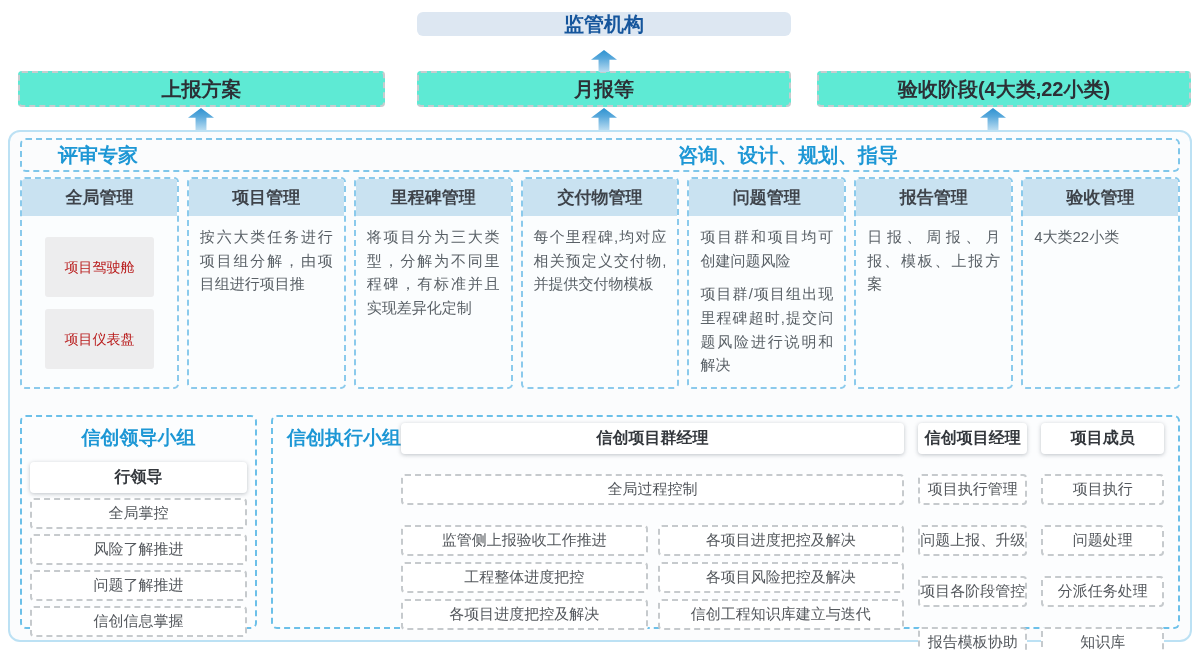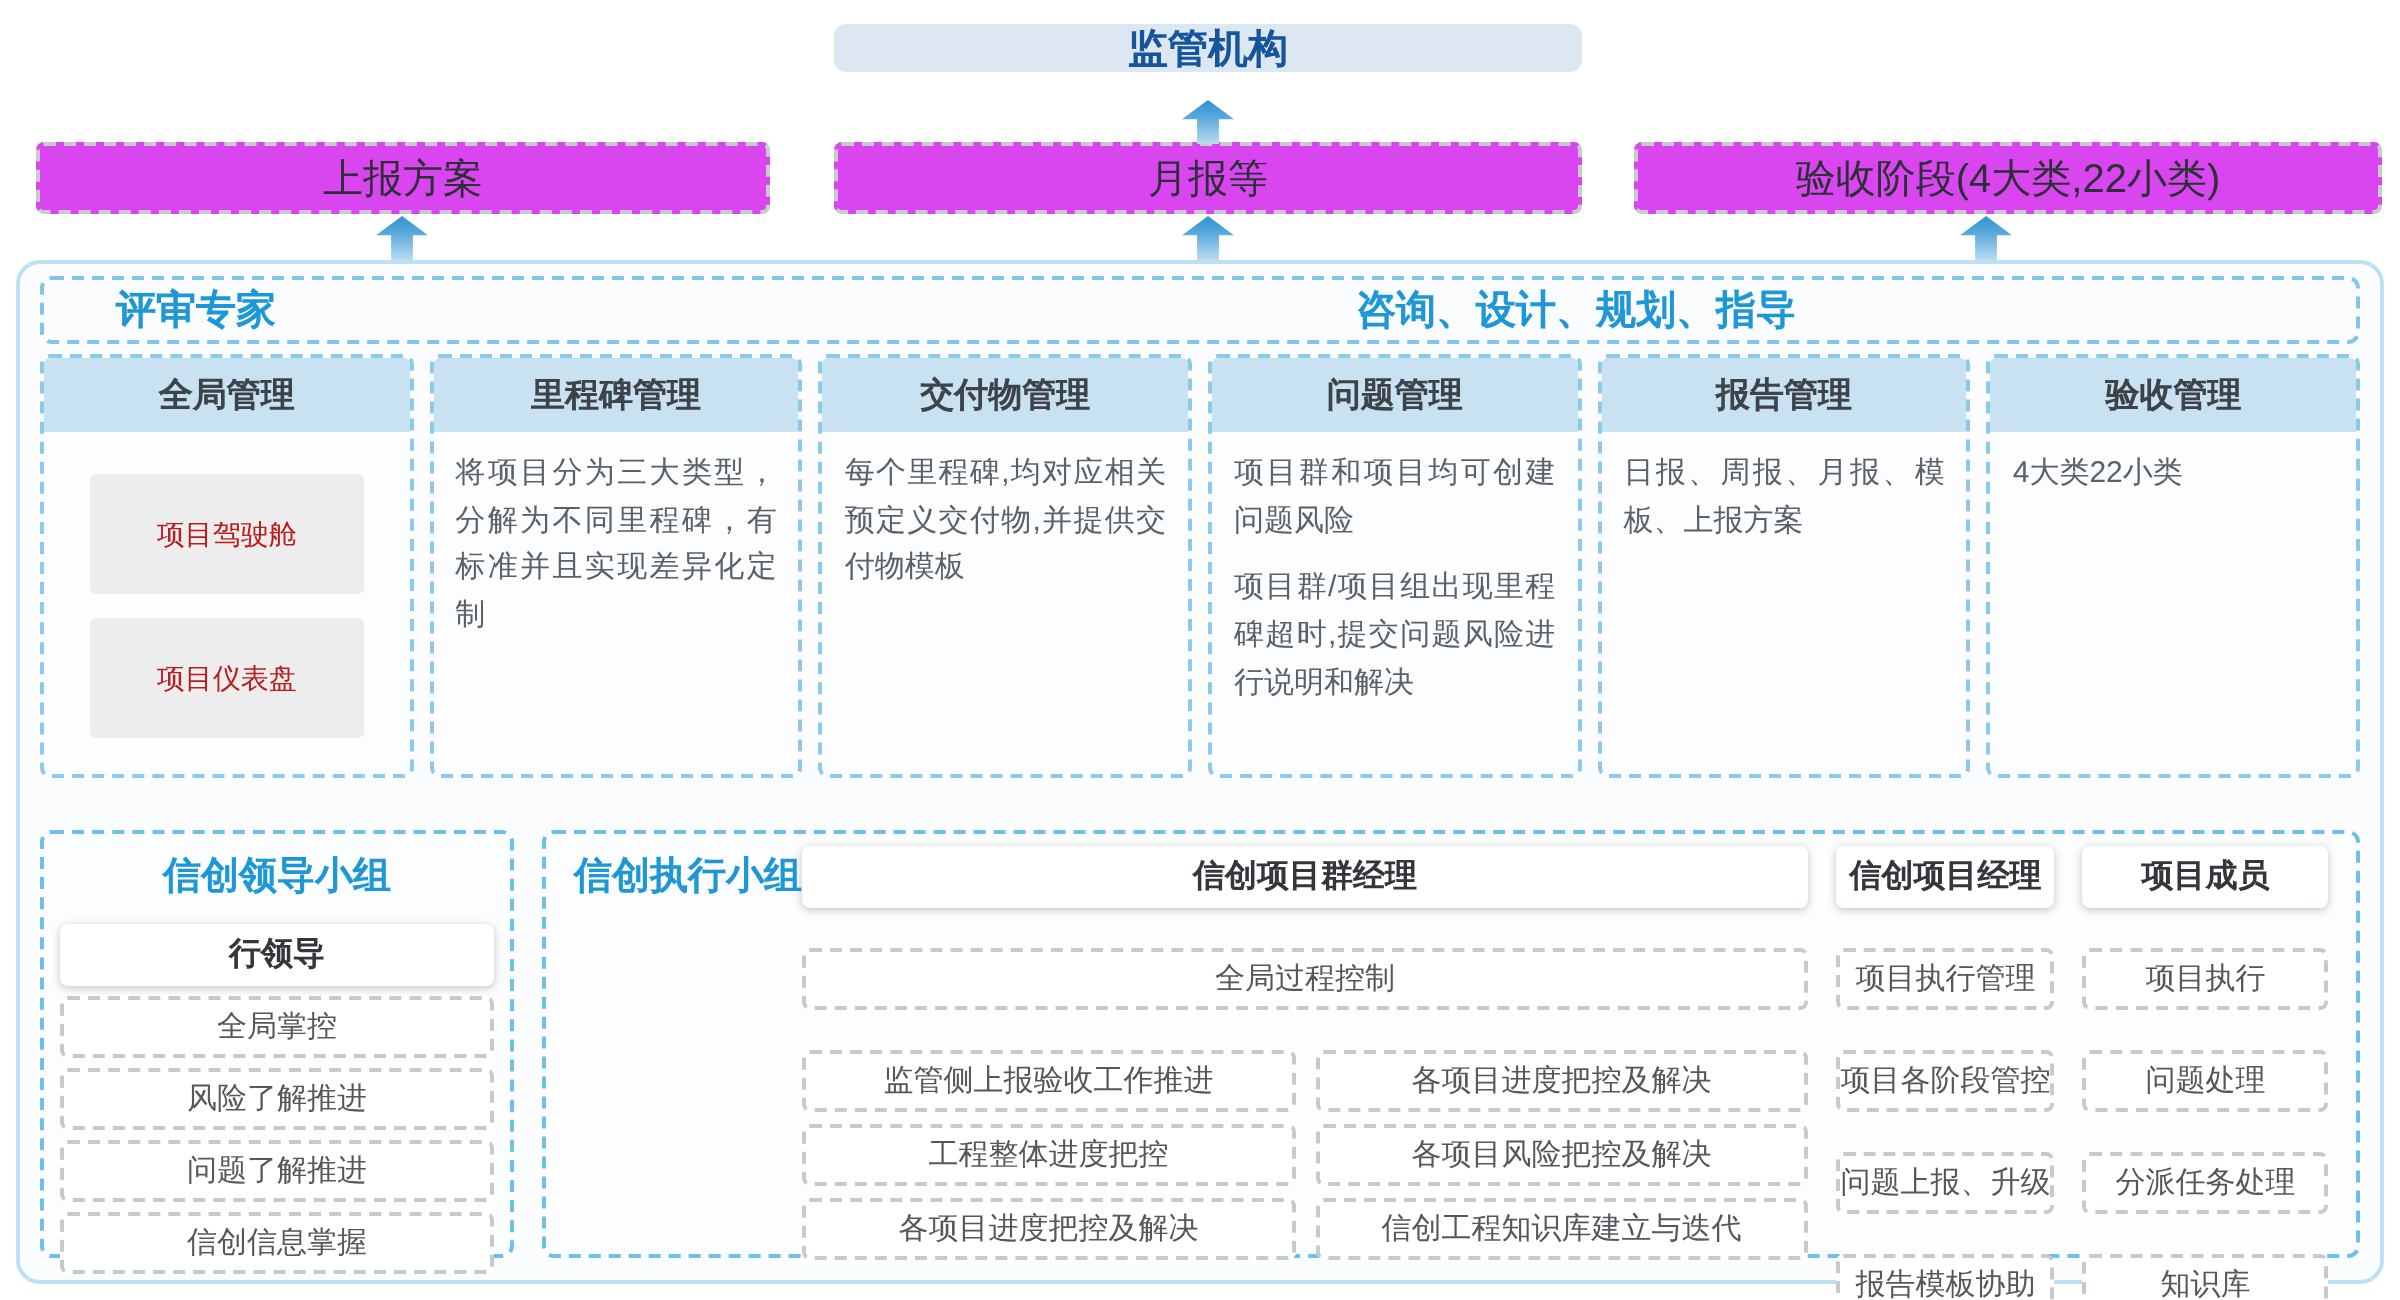--- a/index.html
+++ b/index.html
@@ -3,23 +3,23 @@
 <meta charset="utf-8">
 <style>
   html,body{margin:0;padding:0;background:#fff;}
   .stage{position:relative;width:1200px;height:650px;background:#fff;overflow:hidden;
          font-family:"Liberation Sans","DejaVu Sans",sans-serif;}
 
   
   .regulator{position:absolute;left:417px;top:12px;width:374px;height:24px;
     background:#dde7f2;border-radius:6px;display:flex;align-items:center;justify-content:center;
     font-size:20px;font-weight:bold;color:#15559c;}
-  .top-dashed{position:absolute;height:36px;background:#d946ef;border:2px dashed #c8cbce;
+  .top-dashed{position:absolute;height:36px;background:#5eead4;border:2px dashed #c8cbce;
     border-radius:4px;display:flex;align-items:center;justify-content:center;
-    font-size:20px;font-weight:normal;color:#2c3036;box-sizing:border-box;}
+    font-size:20px;font-weight:bold;color:#2c3036;box-sizing:border-box;}
   .td1{left:18px;top:71px;width:367px;}
   .td2{left:417px;top:71px;width:374px;}
   .td3{left:817px;top:71px;width:374px;}
 
   
   .arrow{position:absolute;width:26px;height:22px;
     background:linear-gradient(180deg,#2e92d0 0%,#58a8db 38%,#b9dcf1 100%);
     clip-path:polygon(50% 0,100% 44%,71% 44%,71% 100%,29% 100%,29% 44%,0 44%);}
 
   
@@ -96,20 +96,26 @@
     <div class="cols">
 
       <div class="col">
         <div class="col-head">全局管理</div>
         <div class="col-body">
           <div class="chip">项目驾驶舱</div>
           <div class="chip">项目仪表盘</div>
         </div>
       </div>
 
+      <div class="col">
+        <div class="col-head">项目管理</div>
+        <div class="col-body">
+          <p>按六大类任务进行项目组分解，由项目组进行项目推</p>
+        </div>
+      </div>
 
       <div class="col">
         <div class="col-head">里程碑管理</div>
         <div class="col-body">
           <p>将项目分为三大类型，分解为不同里程碑，有标准并且实现差异化定制</p>
         </div>
       </div>
 
       <div class="col">
         <div class="col-head">交付物管理</div>
@@ -166,22 +172,22 @@
               <div class="item">工程整体进度把控</div>
               <div class="item">各项目风险把控及解决</div>
               <div class="item">各项目进度把控及解决</div>
               <div class="item">信创工程知识库建立与迭代</div>
             </div>
           </div>
 
           <div class="sec sec-pm">
             <div class="role-box">信创项目经理</div>
             <div class="item">项目执行管理</div>
+            <div class="item">问题上报、升级</div>
             <div class="item">项目各阶段管控</div>
-            <div class="item">问题上报、升级</div>
             <div class="item">报告模板协助</div>
           </div>
 
           <div class="sec sec-mem">
             <div class="role-box">项目成员</div>
             <div class="item">项目执行</div>
             <div class="item">问题处理</div>
             <div class="item">分派任务处理</div>
             <div class="item">知识库</div>
           </div>

